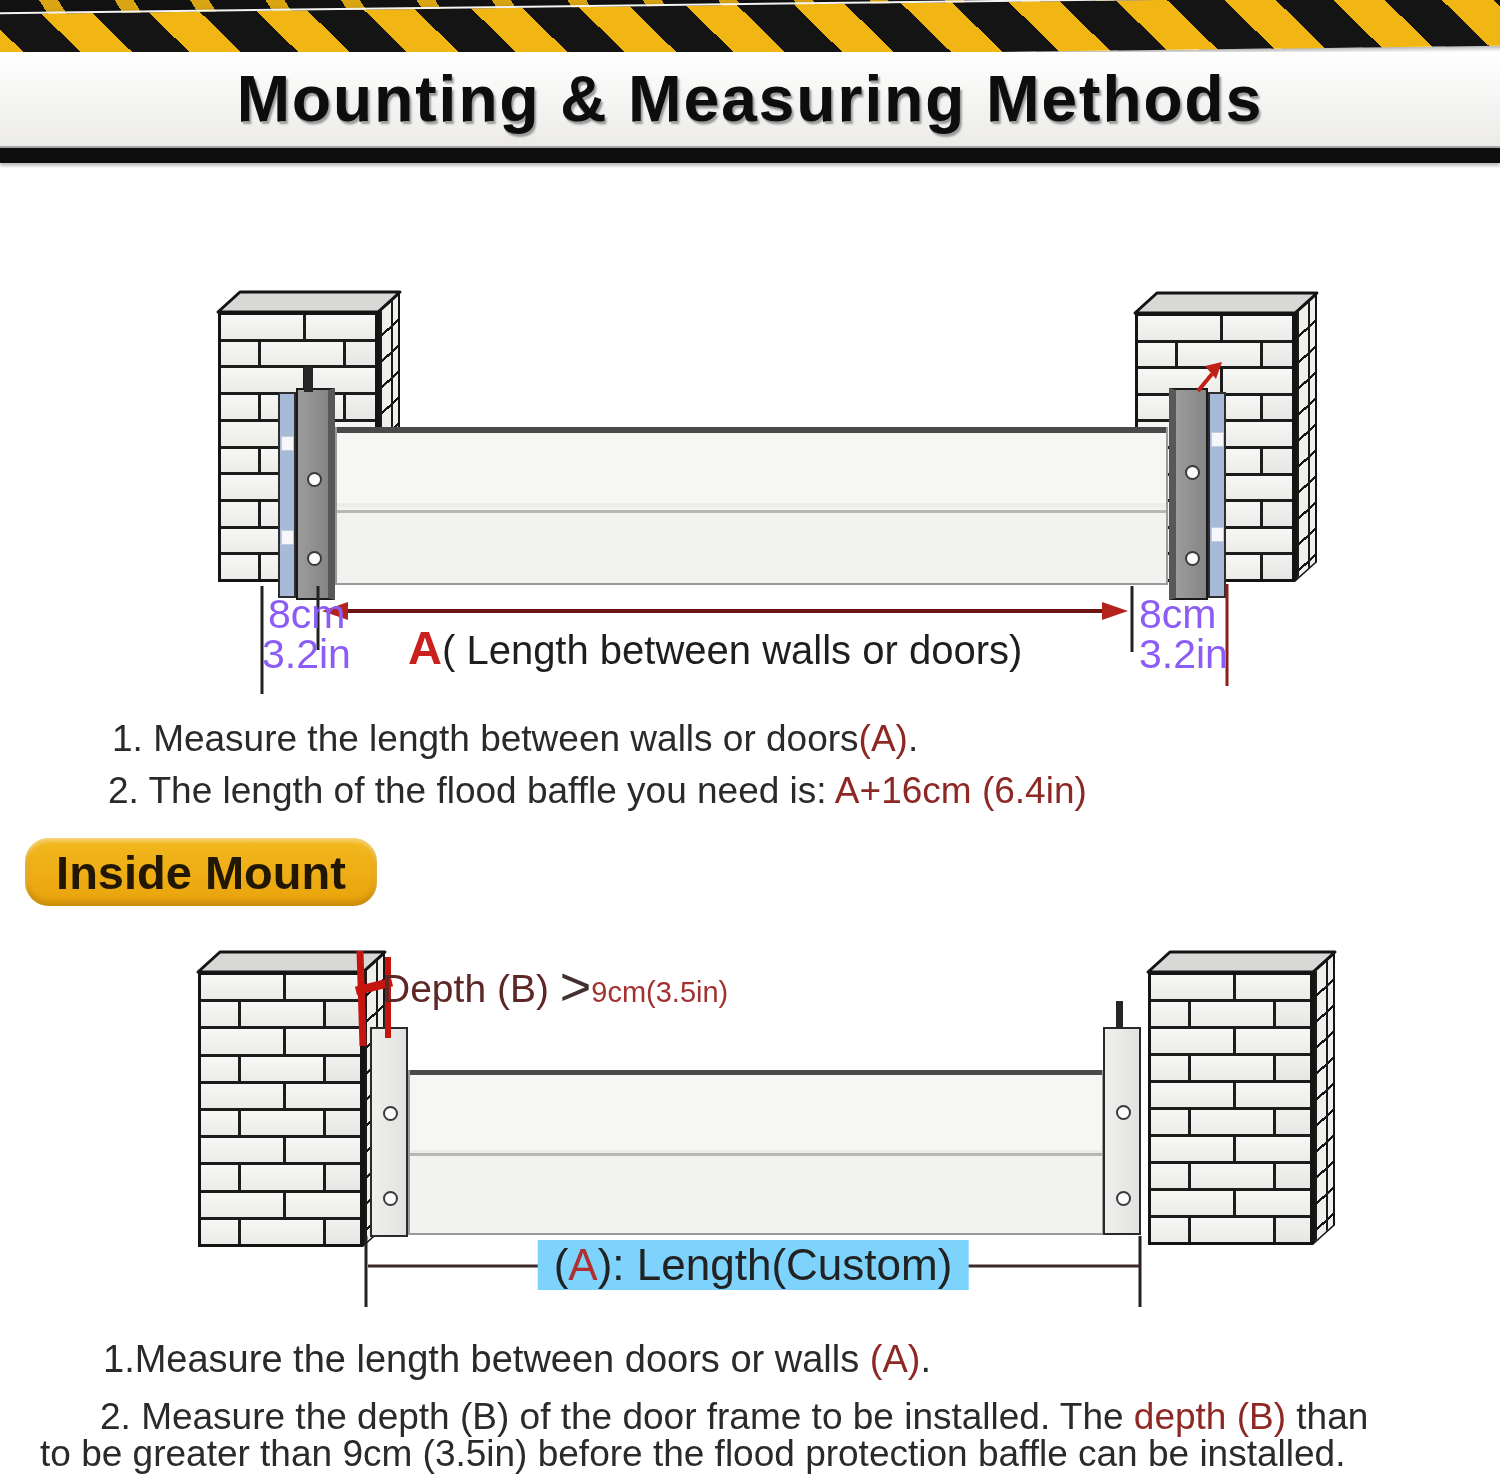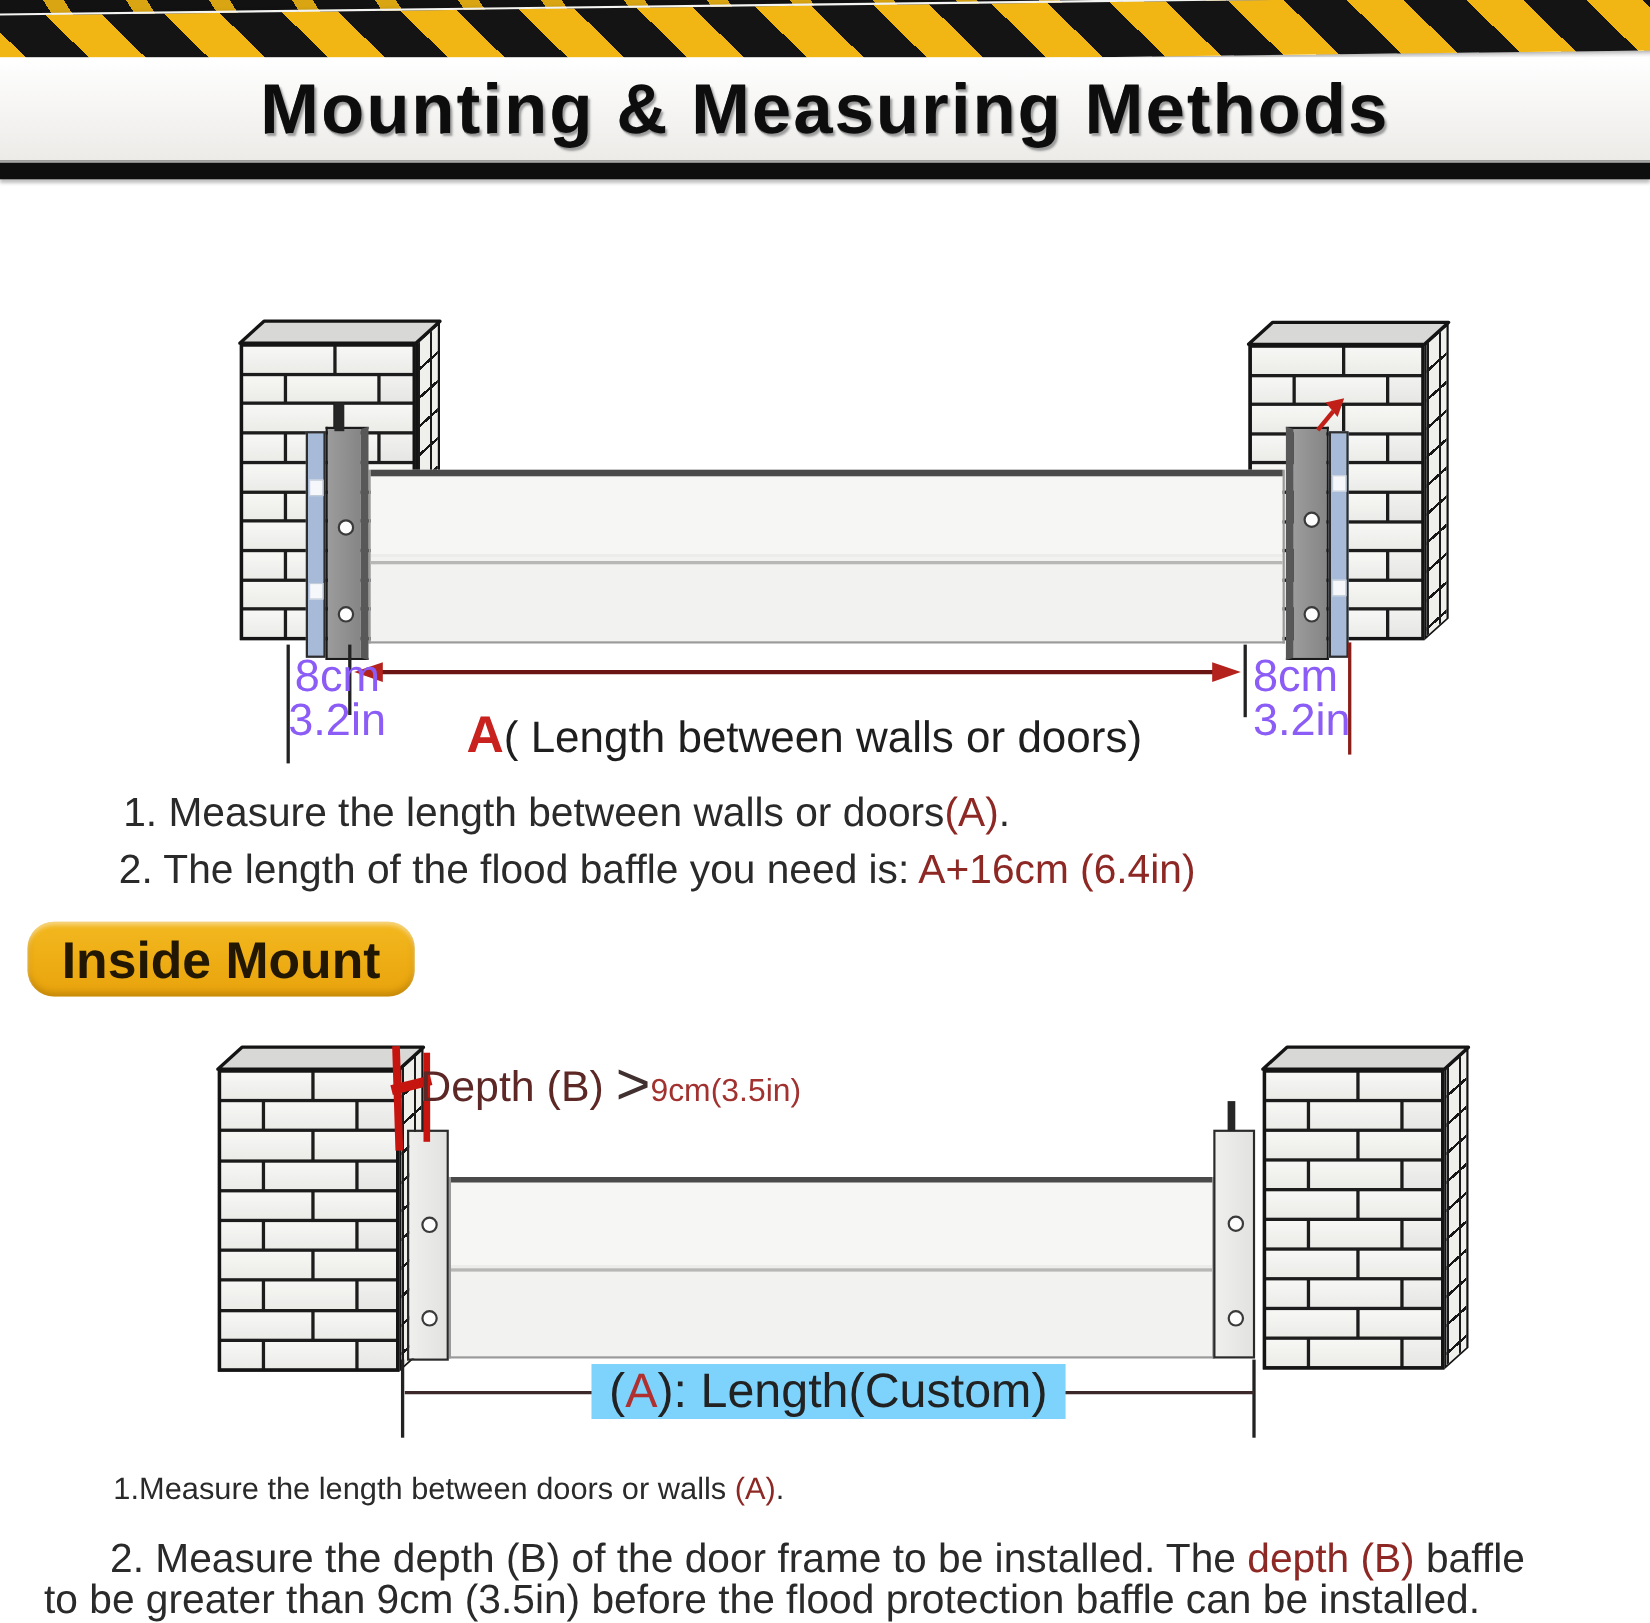--- a/index.html
+++ b/index.html
@@ -210,21 +210,21 @@
     <div class="tab" style="left:1211px;top:527px;z-index:4;"></div>
 
     <div class="mtext" style="left:262px;top:594px;">
       <div style="padding-left:6px;">8cm</div>
       <div>3.2in</div>
     </div>
     <div class="mtext" style="left:1139px;top:594px;">
       <div>8cm</div>
       <div>3.2in</div>
     </div>
-    <div class="alabel" style="left:424px;top:620px;margin-top:20px;">
+    <div class="alabel" style="left:408px;top:620px;">
       <span class="big-a">A</span><span class="rest">( Length between walls or doors)</span>
     </div>
   </div>
 
   <div class="step" style="left:112px;top:718px;">
     <span>1. Measure the length between walls or doors</span><span class="hl">(A)</span><span>.</span>
   </div>
   <div class="step" style="left:108px;top:770px;">
     <span>2. The length of the flood baffle you need is: </span><span class="hl">A+16cm (6.4in)</span><span></span>
   </div>
@@ -347,25 +347,25 @@
 
     <div class="depth-line" style="left:382px;top:952px;">
       <span class="d1">Depth (B) </span><span class="d2">&gt;</span><span class="d3">9cm(3.5in)</span>
     </div>
 
     <div class="len-label" style="left:753px;top:1240px;">
       <span>(</span><span class="red-a">A</span><span>): Length(Custom)</span>
     </div>
   </div>
 
-  <div class="step" style="left:103px;top:1338px;font-size:28px;">
+  <div class="step" style="left:103px;top:1338px;font-size:38px;">
     <span>1.Measure the length between doors or walls </span><span class="hl">(A)</span><span>.</span>
   </div>
   <div class="step" style="left:100px;top:1396px;">
-    <span>2. Measure the depth (B) of the door frame to be installed. The </span><span class="hl">depth (B)</span><span> baffle</span>
+    <span>2. Measure the depth (B) of the door frame to be installed. The </span><span class="hl">depth (B)</span><span> than</span>
   </div>
   <div class="step" style="left:40px;top:1433px;">
     <span>to be greater than 9cm (3.5in) before the flood protection baffle can be installed.</span>
   </div>
 
   <svg class="overlay" width="1500" height="1475" viewBox="0 0 1500 1475">
 
     <g fill="#d8d8d6" stroke="#141414" stroke-width="3" stroke-linejoin="round">
       <polygon points="218,312 240,292 400,292 378,312"></polygon>
       <polygon points="1135,313 1157,293 1317,293 1295,313"></polygon>

